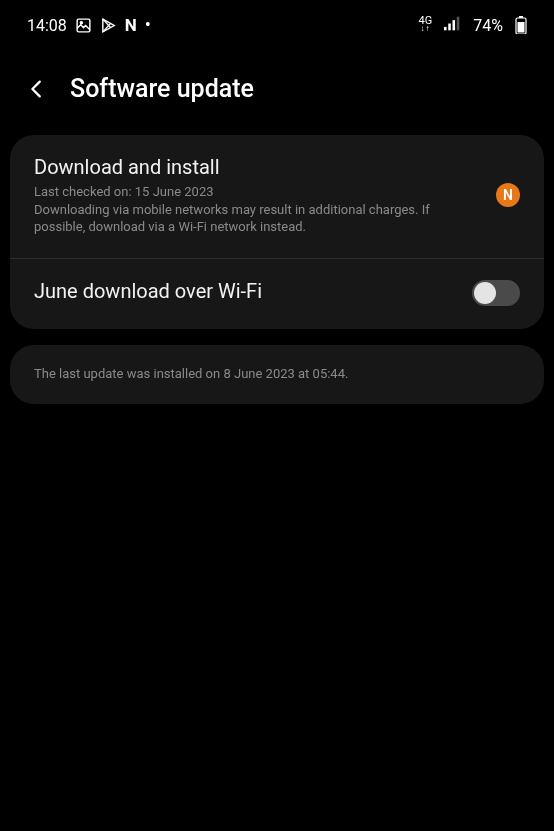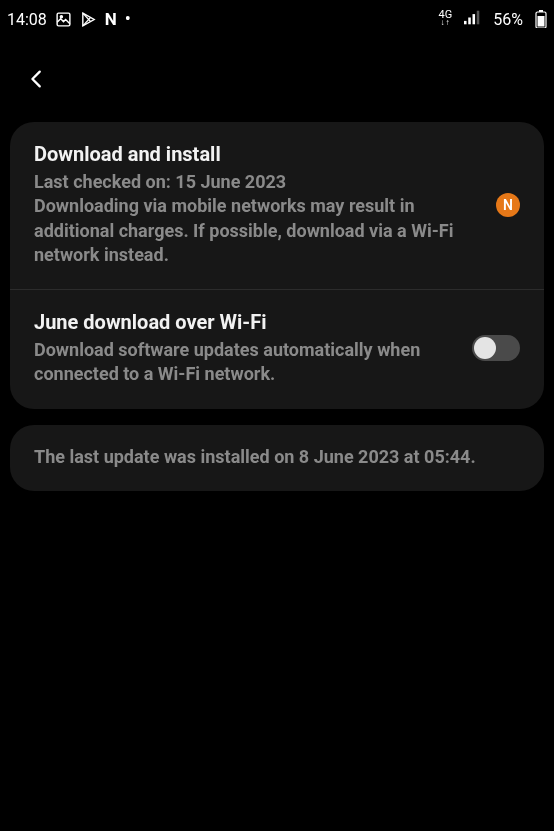--- a/index.html
+++ b/index.html
@@ -8,23 +8,24 @@
       height: 831px;
       background: #000;
       color: #fff;
       font-family: -apple-system, BlinkMacSystemFont, "Segoe UI", Roboto, sans-serif;
       overflow: hidden;
     }
     .status-bar {
       display: flex;
       justify-content: space-between;
       align-items: center;
-      padding: 8px 7px;
+      padding: 8px 27px;
       height: 38px;
       font-size: 16px;
+      margin-top: 6px;
     }
     .status-left { display: flex; align-items: center; gap: 8px; }
     .status-right { display: flex; align-items: flex-start; gap: 12px; }
     .status-icons { display: flex; align-items: center; gap: 8px; }
     .icon-svg { display: inline-flex; align-items: center; }
     .dot { font-size: 18px; line-height: 1; }
     .header {
       display: flex;
       align-items: center;
       padding: 30px 20px 32px 26px;
@@ -52,28 +53,27 @@
       align-items: center;
       gap: 16px;
     }
     .row-divider {
       border-bottom: 1px solid #2c2c2c;
     }
     .row-main { flex: 1; }
     .row-title {
       font-size: 20px;
       color: #f2f2f2;
-      font-weight: 700;
+      font-weight: 400;
       margin-bottom: 4px;
     }
     .row-sub {
-      font-size: 18px;
+      font-size: 13px;
       color: #8a8a8a;
       line-height: 1.35;
-      font-weight: bold;
     }
     .badge {
       width: 24px;
       height: 24px;
       border-radius: 50%;
       background: #e67818;
       color: #fff;
       display: flex;
       align-items: center;
       justify-content: center;
@@ -133,52 +133,52 @@
       <div class="arrows">↓↑</div>
     </span>
     <span class="icon-svg">
       <svg width="17" height="15" viewBox="0 0 20 16">
           <rect x="0" y="12" width="3" height="4" fill="#fff"></rect>
           <rect x="5" y="8" width="3" height="8" fill="#fff"></rect>
           <rect x="10" y="4" width="3" height="12" fill="#fff"></rect>
           <rect x="15" y="0" width="3" height="16" fill="#555"></rect>
         </svg>
     </span>
-    <span>56%</span>
+    <span>74%</span>
     <span class="icon-svg">
       <svg width="12" height="18" viewBox="0 0 12 18">
           <rect x="4" y="0" width="4" height="2" fill="#fff"></rect>
           <rect x="1" y="2" width="10" height="16" rx="1.5" fill="none" stroke="#fff" stroke-width="1.2"></rect>
           <rect x="2.5" y="6" width="7" height="10.5" fill="#fff"></rect>
         </svg>
     </span>
   </div>
 </div>
 
 <div class="header">
   <span class="back-btn">
     <svg width="22" height="22" viewBox="0 0 24 24" fill="none" stroke="#fff" stroke-width="2.5" stroke-linecap="round" stroke-linejoin="round">
         <polyline points="15 4 7 12 15 20"></polyline>
       </svg>
   </span>
+  <h1 class="page-title">Software update</h1>
 </div>
 
 <div class="card">
   <div class="row row-divider">
     <div class="row-main">
       <div class="row-title">Download and install</div>
       <div class="row-sub">Last checked on: 15 June 2023</div>
       <div class="row-sub">Downloading via mobile networks may result in additional charges. If possible, download via a Wi-Fi network instead.</div>
     </div>
     <div class="badge">N</div>
   </div>
   <div class="row">
     <div class="row-main">
       <div class="row-title">June download over Wi-Fi</div>
-      <div class="row-sub">Download software updates automatically when connected to a Wi-Fi network.</div>
     </div>
     <div class="toggle">
       <div class="toggle-knob"></div>
     </div>
   </div>
 </div>
 
 <div class="card">
   <div class="row">
     <div class="row-main">

